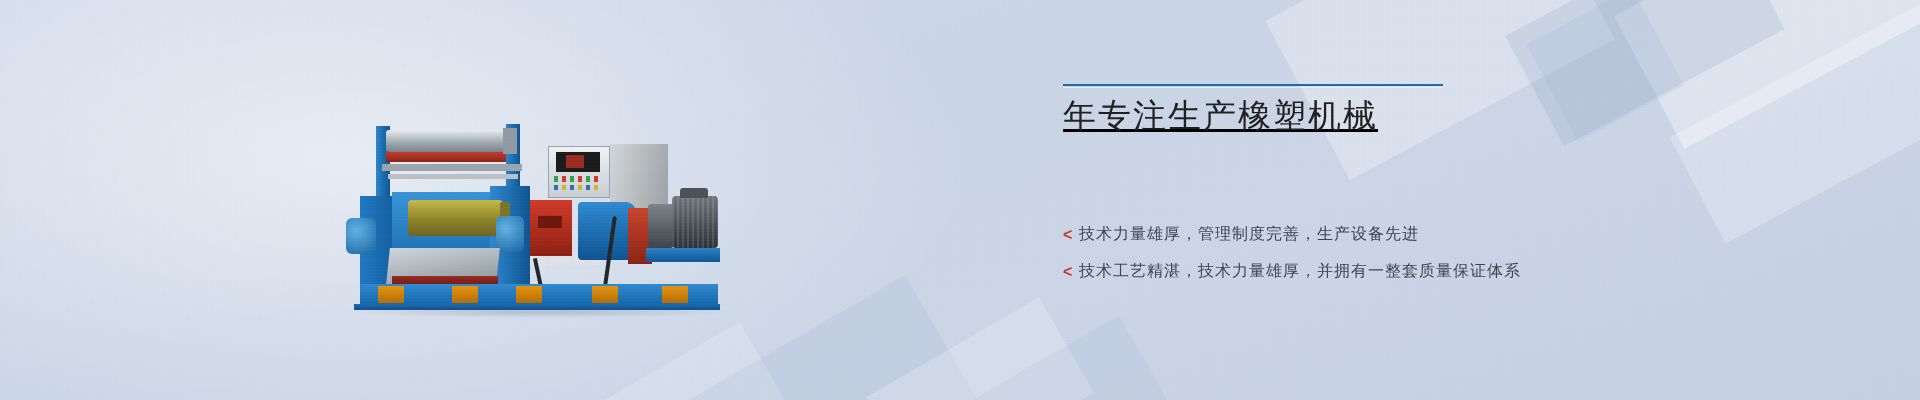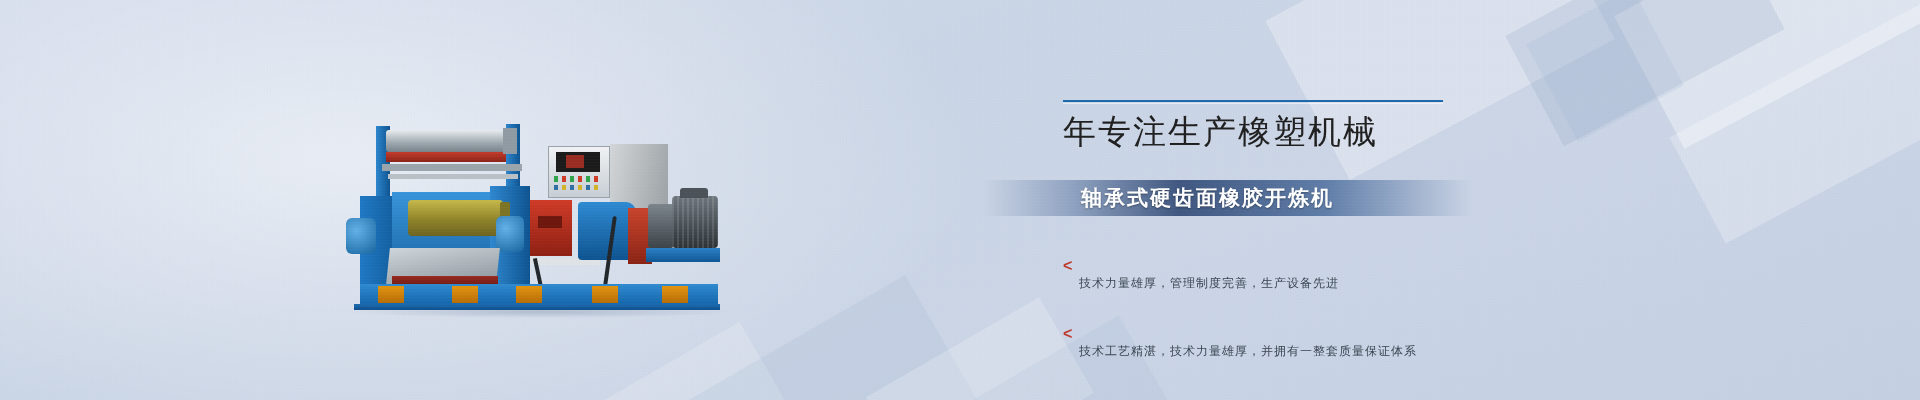--- a/index.html
+++ b/index.html
@@ -122,21 +122,21 @@
   
   .wire{ left:268px; top:108px; width:4px; height:70px; background:#20262a; border-radius:2px; transform:rotate(8deg);}
   .wire2{ left:196px; top:150px; width:4px; height:30px; background:#20262a; transform:rotate(-12deg);}
   .pipe{ left:196px; top:150px; width:64px; height:7px; background:#dfe3e6; }
   .pipe2{ left:190px; top:122px; width:6px; height:34px; background:#dfe3e6; }
 
   .shadow{ left:10px; top:198px; width:380px; height:12px;
     background:radial-gradient(ellipse at center, rgba(90,110,140,.30), rgba(90,110,140,0) 72%); }
 
   
-  #content{ position:absolute; left:1063px; top:100px; width:420px; }
+  #content{ position:absolute; left:1063px; top:84px; width:420px;text-decoration:underline; }
 
   .rule{ width:380px; height:2px; background:#1d69ab; margin-bottom:6px; }
   .rule-sub{ width:380px; height:1px; background:rgba(255,255,255,.55); margin-top:-5px; margin-bottom:8px;}
 
   .headline{
     font-family:"Liberation Serif","DejaVu Serif",serif;
     font-size:33px; line-height:1.25; color:#1f1f1f;
     letter-spacing:2px; white-space:nowrap;
   }
 
@@ -154,21 +154,21 @@
   }
   .subbar-text{
     margin-left:98px;
     color:#ffffff; font-size:21px; font-weight:bold; letter-spacing:2px;
     white-space:nowrap; text-shadow:0 1px 2px rgba(0,0,0,.35);
   }
 
   .bullets{ position:absolute; left:0px; top:140px; }
   .bullet{ display:flex; align-items:center; margin-bottom:16px; }
   .chev{ color:#c0392b; font-size:16px; font-weight:bold; width:16px; }
-  .btxt{ color:#3a4450; font-size:12px; letter-spacing:1px; white-space:nowrap;margin-top:35px; }
+  .btxt{ color:#3a4450; font-size:16px; letter-spacing:1px; white-space:nowrap; }
 
   
   .noise{ position:absolute; inset:0; pointer-events:none; opacity:.35;
     background-image:
       repeating-linear-gradient(0deg, rgba(255,255,255,.06) 0 1px, transparent 1px 3px),
       repeating-linear-gradient(90deg, rgba(110,130,160,.05) 0 1px, transparent 1px 3px); }
 </style>
 </head>
 <body>
 
@@ -242,23 +242,20 @@
     <div class="m baselip"></div>
   </div>
 
   <div id="content">
 
     <div class="rule"></div>
     <div class="rule-sub"></div>
 
     <div class="headline">年专注生产橡塑机械</div>
 
-    <div class="subbar">
-      <div class="subbar-text">轴承式硬齿面橡胶开炼机</div>
-    </div>
 
     <div class="bullets">
       <div class="bullet">
         <span class="chev">&lt;</span>
         <span class="btxt">技术力量雄厚，管理制度完善，生产设备先进</span>
       </div>
       <div class="bullet">
         <span class="chev">&lt;</span>
         <span class="btxt">技术工艺精湛，技术力量雄厚，并拥有一整套质量保证体系</span>
       </div>

